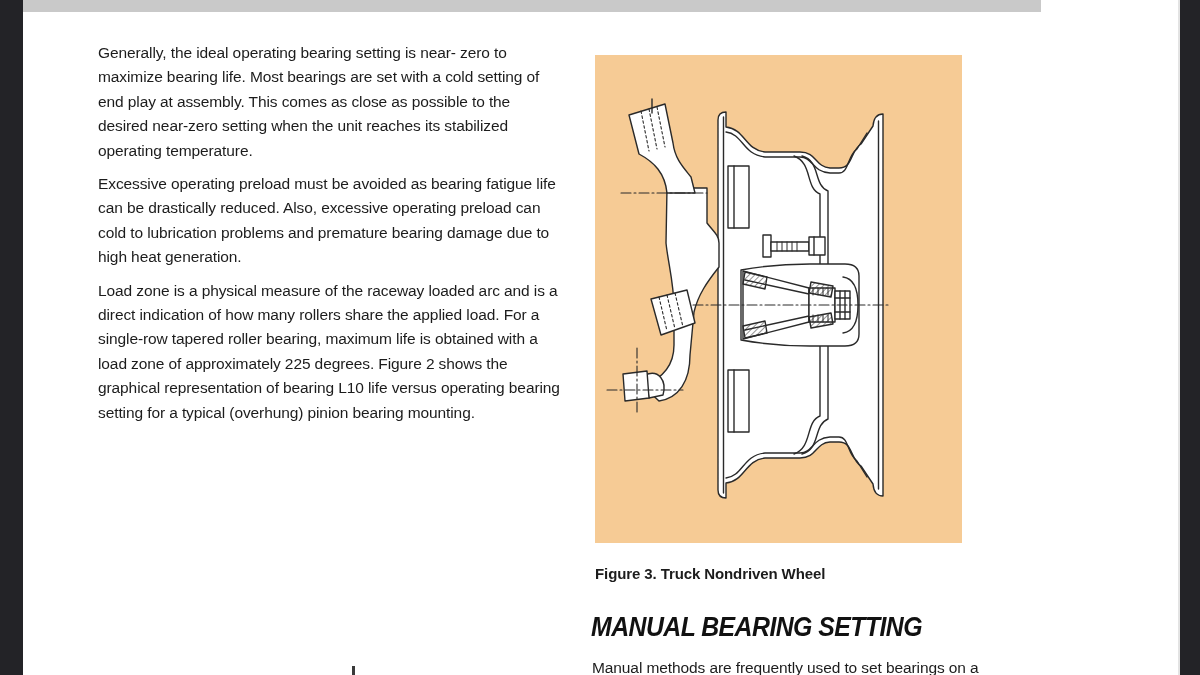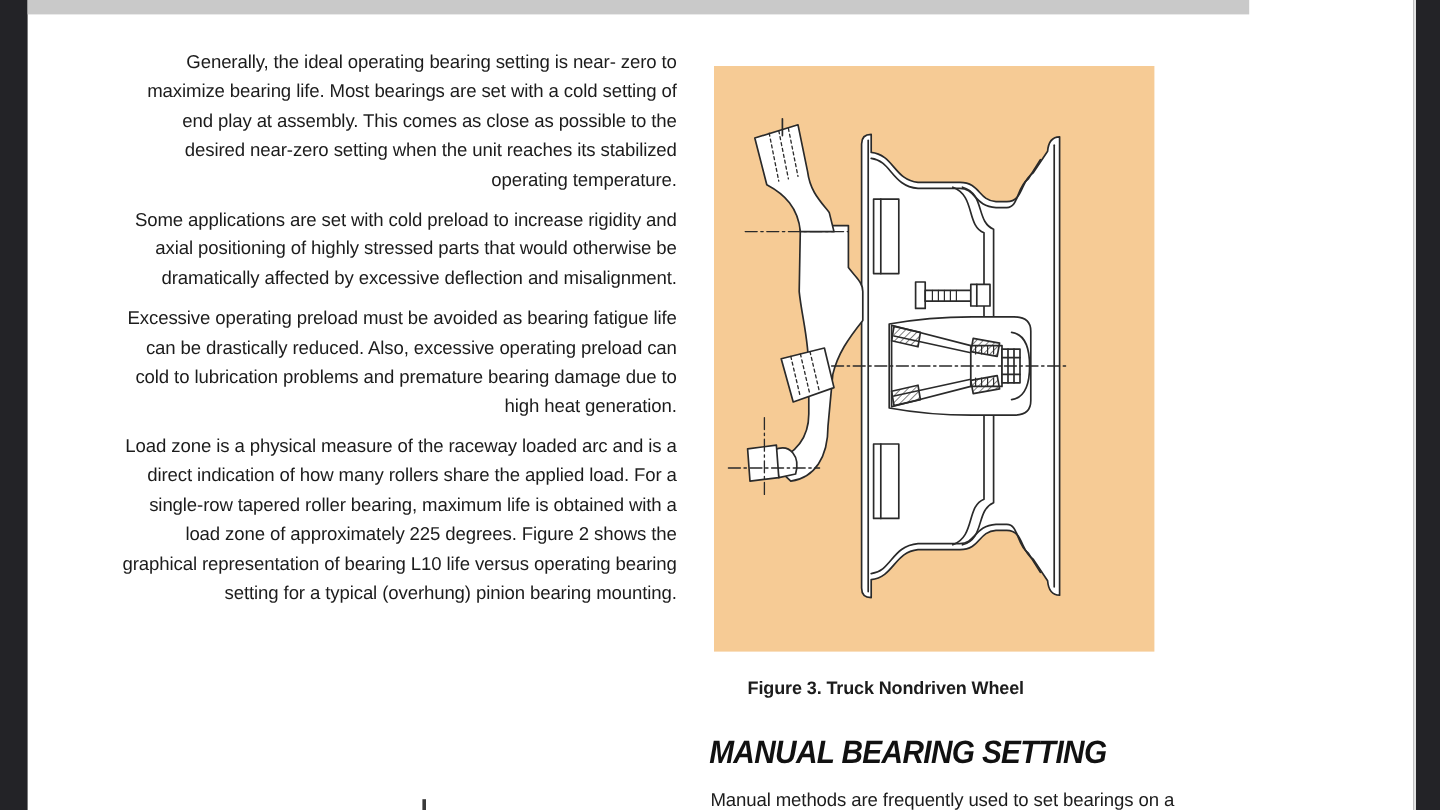--- a/index.html
+++ b/index.html
@@ -14,35 +14,35 @@
     position: absolute; top: 0; height: 675px; background: #232327;
   }
   .side-bar.left { left: 0; width: 23px; }
   .side-bar.right { right: 0; width: 22px; border-left: 2px solid #e3e3e3; }
   .top-bar {
     position: absolute; left: 23px; top: 0; width: 1018px; height: 12px;
     background: #c9c9c9;
   }
   .text-col {
     position: absolute; left: 98px; top: 41px; width: 466px;
-    font-size: 15.5px; line-height: 24.4px; letter-spacing: -0.1px; text-align: right;
+    font-size: 15.5px; line-height: 24.4px; letter-spacing: -0.1px;
   }
   .text-col p { margin: 0 0 9px 0; }
   .peek-mark {
     position: absolute; left: 352px; top: 666px; width: 3px; height: 9px;
     background: #3a3a3a;
   }
   .figure-box {
     position: absolute; left: 595px; top: 55px; width: 367px; height: 488px;
     background: #F6CB95;
   }
   .figure-box svg { display: block; width: 100%; height: 100%; }
   .figure-caption {
     position: absolute; left: 595px; top: 565px; width: 380px;
-    font-size: 15px; font-weight: bold; letter-spacing: -0.1px; margin-left: 28px;
+    font-size: 15px; font-weight: bold; letter-spacing: -0.1px;
   }
   .section-heading {
     position: absolute; left: 591px; top: 612px; width: 420px;
     font-size: 27px; font-weight: bold; font-style: italic;
     letter-spacing: -0.6px; color: #111;
     transform: scaleX(0.92); transform-origin: left center;
     white-space: nowrap;
   }
   .right-body {
     position: absolute; left: 592px; top: 656px; width: 420px;
@@ -51,21 +51,20 @@
 </style>
 </head>
 <body>
 
 <div class="side-bar left"></div>
 <div class="side-bar right"></div>
 <div class="top-bar"></div>
 
 <div class="text-col">
     <p>Generally, the ideal operating bearing setting is near- zero to maximize bearing life. Most bearings are set with a cold setting of end play at assembly. This comes as close as possible to the desired near-zero setting when the unit reaches its stabilized operating temperature.</p>
-    <p>Some applications are set with cold preload to increase rigidity and axial positioning of highly stressed parts that would otherwise be dramatically affected by excessive deflection and misalignment.</p>
     <p>Excessive operating preload must be avoided as bearing fatigue life can be drastically reduced. Also, excessive operating preload can cold to lubrication problems and premature bearing damage due to high heat generation.</p>
     <p>Load zone is a physical measure of the raceway loaded arc and is a direct indication of how many rollers share the applied load. For a single-row tapered roller bearing, maximum life is obtained with a load zone of approximately 225 degrees. Figure 2 shows the graphical representation of bearing L10 life versus operating bearing setting for a typical (overhung) pinion bearing mounting.</p>
   </div>
 
 <div class="peek-mark"></div>
 
 <div class="figure-box">
   <svg viewBox="0 0 367 488" fill="none" stroke="#2a2a2a" stroke-width="1.4" stroke-linejoin="round" stroke-linecap="round">
     <defs>
       <pattern id="hx" width="4" height="4" patternUnits="userSpaceOnUse" patternTransform="rotate(45)">

